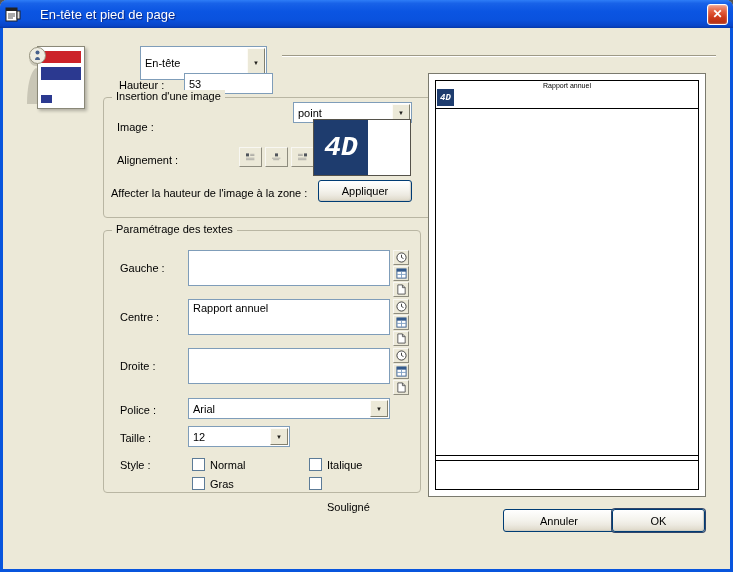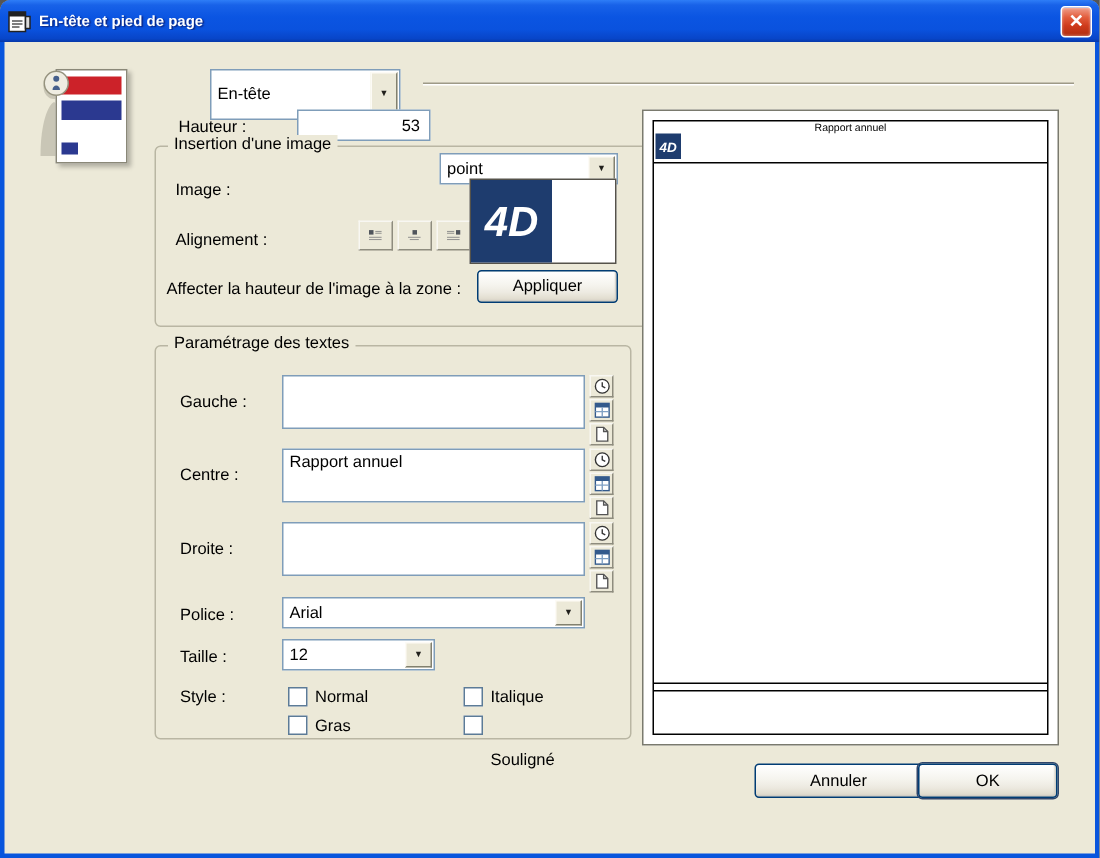--- a/index.html
+++ b/index.html
@@ -10,21 +10,21 @@
     box-shadow:inset 3px 0 0 #0855DD, inset -3px 0 0 #0855DD, inset 0 -3px 0 #0855DD;
   }
   .abs{position:absolute;}
   .lbl{position:absolute;white-space:nowrap;line-height:14px;}
   
   .titlebar{
     position:absolute;left:0;top:0;width:733px;height:28px;box-sizing:border-box;
     background:linear-gradient(180deg,#2E7DF7 0%,#1862E8 12%,#0B55E2 40%,#0A52DE 70%,#0845C8 92%,#0638A8 100%);
     border-radius:7px 7px 0 0;display:flex;align-items:center;padding:0 5px;
   }
-  .title-text{color:#fff;font-weight:bold;font-size:10px;margin-left:5px;flex:1;
+  .title-text{color:#fff;font-weight:normal;font-size:13px;margin-left:19px;flex:1;
     text-shadow:1px 1px 1px #09227B;white-space:nowrap;overflow:hidden;}
   .close-btn{
     width:21px;height:21px;box-sizing:border-box;border:1px solid #fff;border-radius:3px;
     background:linear-gradient(180deg,#F0A08C 0%,#E25C3C 35%,#CE3A1B 65%,#B02D10 100%);
     color:#fff;font-weight:bold;font-size:12px;display:flex;align-items:center;justify-content:center;
     cursor:default;box-shadow:inset 0 0 2px rgba(255,255,255,.6);
   }
   
   .tinput{
     position:absolute;border:1px solid #7F9DB9;background:#fff;box-sizing:border-box;
@@ -59,21 +59,21 @@
     position:absolute;width:23px;height:20px;box-sizing:border-box;background:#ECE9D8;
     border:1px solid;border-color:#F8F7F2 #8E8C7E #8E8C7E #F8F7F2;
     display:flex;align-items:center;justify-content:center;cursor:default;
   }
   
   .cb{position:absolute;width:13px;height:13px;box-sizing:border-box;background:#fff;border:1px solid #5C7B97;}
   
   .sep{position:absolute;border-top:1px solid #9E9A87;border-bottom:1px solid #FFFFFF;height:0;}
   
   .logo-box{display:flex;align-items:center;justify-content:center;color:#fff;
-    font-family:Liberation Sans, sans-serif;font-style:italic;font-weight:bold;}
+    font-family:Liberation Mono, monospace;font-style:italic;font-weight:bold;}
   
   .preview{position:absolute;border:1px solid #7A7A6E;background:#fff;padding:6px;box-sizing:border-box;}
   .page{position:relative;width:100%;height:100%;border:1px solid #000;box-sizing:border-box;background:#fff;}
   .page-header{position:absolute;top:0;left:0;right:0;height:27px;border-bottom:1px solid #000;}
   .page-header .ph-text{position:absolute;top:1px;left:0;right:0;text-align:center;font-size:7px;line-height:8px;}
   .page-logo{position:absolute;left:1px;top:8px;width:17px;height:17px;background:#1E3C6E;font-size:9px;}
   .page-footer-line{position:absolute;left:0;right:0;bottom:28px;height:4px;border-top:1px solid #000;border-bottom:1px solid #000;}
 </style>
 </head>
 <body>
@@ -113,21 +113,21 @@
     </div>
   </div>
 
   <div class="combo" style="left:140px;top:46px;width:127px;height:34px;">
     <span class="ctext">En-tête</span>
     <span class="carrow">▼</span>
   </div>
   <div class="sep" style="left:282px;top:55px;width:434px;"></div>
 
   <span class="lbl" style="left:119px;top:78px;">Hauteur :</span>
-  <input class="tinput" style="left: 198px; top: 73px; width: 89px; height: 21px; text-align: right; padding-right: 6px;" value="53">
+  <input class="tinput" style="left: 184px; top: 73px; width: 89px; height: 21px; padding-right: 6px;" value="53">
   <div class="combo" style="left:293px;top:73px;width:119px;height:21px;margin-top:29px;">
     <span class="ctext">point</span>
     <span class="carrow">▼</span>
   </div>
 
   <div class="group" style="left:103px;top:97px;width:378px;height:121px;">
     <span class="gtitle">Insertion d'une image</span>
   </div>
   <span class="lbl" style="left:117px;top:120px;">Image :</span>
   <span class="lbl" style="left:117px;top:153px;">Alignement :</span>

